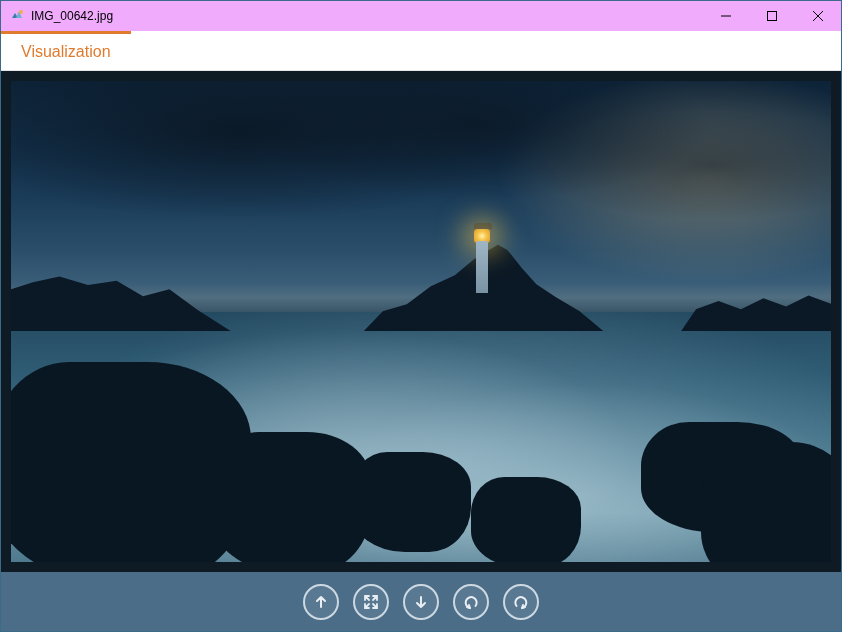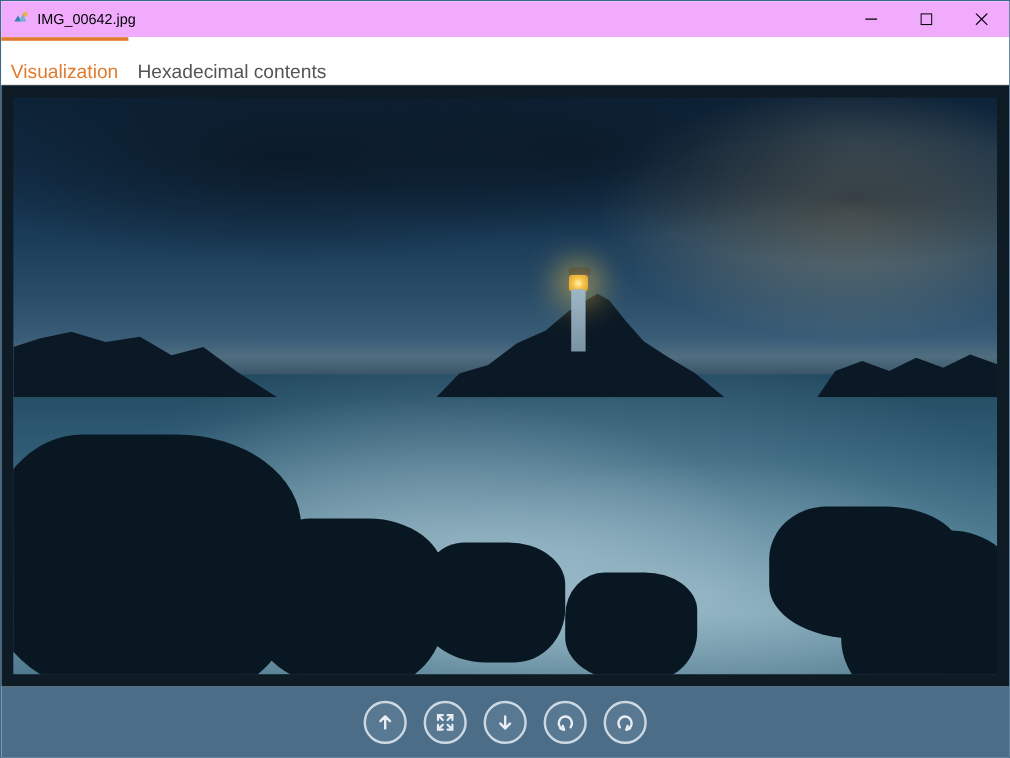--- a/index.html
+++ b/index.html
@@ -37,23 +37,23 @@
     color: #000;
   }
   .tabs {
     height: 40px;
     display: flex;
     align-items: stretch;
     border-bottom: 1px solid #e4e4e4;
     background: #fff;
   }
   .tab {
-    padding: 0 8px;
-    display: flex;
-    align-items: flex-end;
+    padding: 0 20px;
+    display: flex;
+    align-items: center;
     font-size: 16px;
     color: #555;
     border-top: 3px solid transparent;
     cursor: pointer;
   }
   .tab.active {
     color: #e07b2e;
     border-top: 3px solid #e07b2e;
   }
   .content {
@@ -208,23 +208,20 @@
           <path d="M0 0 L10 10 M10 0 L0 10" stroke="currentColor" stroke-width="1"></path>
         </svg>
     </div>
   </div>
 </div>
 
 <div class="tabs">
   <div class="tab active">
     <span>Visualization</span>
   </div>
-  <div class="tab">
-    <span>Hexadecimal contents</span>
-  </div>
 </div>
 
 <div class="content">
   <div class="viewer">
     <div class="sky"></div>
     <div class="cloud c1"></div>
     <div class="cloud c2"></div>
     <div class="cloud c3"></div>
     <div class="sea"></div>
     <div class="island left"></div>

